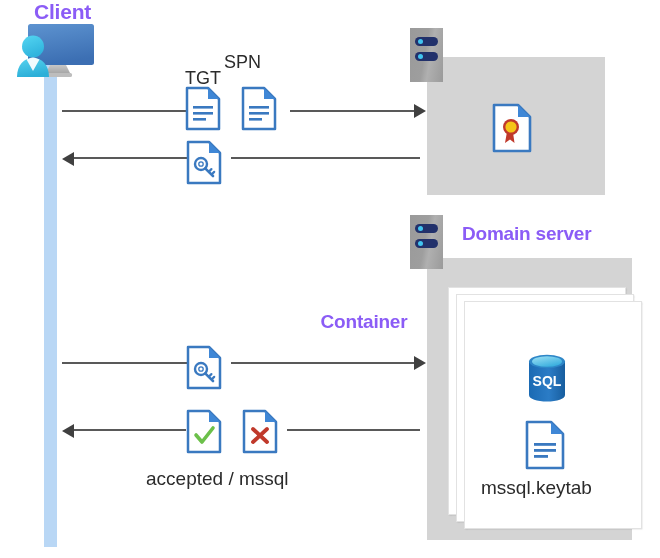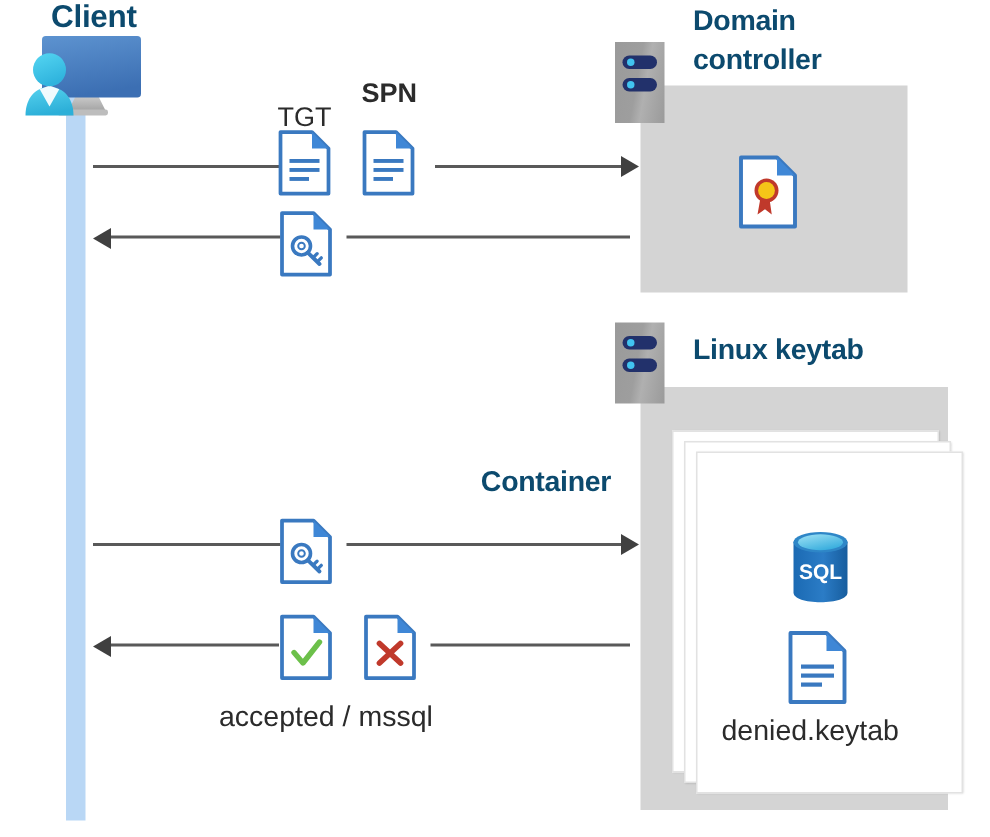--- a/index.html
+++ b/index.html
@@ -16,21 +16,21 @@
     width: 660px;
     height: 558px;
     background: #ffffff;
     overflow: hidden;
   }
   .abs { position: absolute; }
 
   
   .title-bold {
     font-weight: bold;
-    color: #0c4a6e;
+    color: #8b5cf6;
     letter-spacing: -0.2px;
   }
   #client-title {
     left: 34px; top: 0px;
     font-size: 21px;
     line-height: 24px;
   }
   #dc-title {
     left: 462px; top: 2px;
     font-size: 19px;
@@ -50,21 +50,21 @@
     line-height: 24px;
   }
   #container-title span { margin-left: 68px; margin-top: 44px; }
 
   .plain-label {
     color: #2b2b2b;
     font-size: 18px;
     font-weight: normal;
   }
   #tgt-label { left: 185px; top: 68px; }
-  #spn-label { left: 241px; top: 52px; font-weight: bold; }
+  #spn-label { left: 224px; top: 52px; }
   #accepted-denied {
     left: 146px; top: 468px;
     font-size: 19px;
   }
   #keytab-label {
     left: 481px; top: 477px;
     font-size: 19px;
   }
 
   
@@ -185,42 +185,38 @@
       <circle cx="25" cy="24.5" r="11" fill="url(#headGrad)"></circle>
     </svg>
   </div>
   <div class="abs title-bold" id="client-title">Client</div>
 
   <div class="abs gray-box" id="dc-box"></div>
   <div class="abs server-icon" id="dc-server">
     <div class="server-bar b1"></div>
     <div class="server-bar b2"></div>
   </div>
-  <div class="abs title-bold" id="dc-title">
-    <div>Domain</div>
-    <div>controller</div>
-  </div>
 
   <div class="abs" id="cert-icon">
     <svg viewBox="0 0 40 50" width="40" height="50" xmlns="http://www.w3.org/2000/svg">
       <path d="M2 2 h24 l12 12 v34 h-36 z" fill="#ffffff" stroke="#3a79c0" stroke-width="2.6" stroke-linejoin="round"></path>
       <path d="M26 2 l12 12 h-12 z" fill="#3f87d6"></path>
 
       <path d="M15.5 26 l-2.5 14 l5 -3.5 l4.5 3.5 l-2 -14 z" fill="#c0392b"></path>
       <circle cx="19" cy="24" r="8" fill="#c0392b"></circle>
       <circle cx="19" cy="24" r="5.6" fill="#f5c518"></circle>
     </svg>
   </div>
 
   <div class="abs gray-box" id="linux-box"></div>
   <div class="abs server-icon" id="linux-server">
     <div class="server-bar b1"></div>
     <div class="server-bar b2"></div>
   </div>
-  <div class="abs title-bold" id="linux-title">Linux keytab</div>
+  <div class="abs title-bold" id="linux-title">Domain server</div>
 
   <div class="abs stack-card" id="stack3"></div>
   <div class="abs stack-card" id="stack2"></div>
   <div class="abs stack-card" id="stack1"></div>
 
   <div class="abs title-bold" id="container-title">
     <span>Container</span>
   </div>
 
   <div class="abs" id="sql-icon">
@@ -245,21 +241,21 @@
 
   <div class="abs" id="keytab-icon">
     <svg viewBox="0 0 40 50" width="40" height="50" xmlns="http://www.w3.org/2000/svg">
       <path d="M2 2 h24 l12 12 v34 h-36 z" fill="#ffffff" stroke="#3a79c0" stroke-width="2.6" stroke-linejoin="round"></path>
       <path d="M26 2 l12 12 h-12 z" fill="#3f87d6"></path>
       <rect x="9" y="23" width="22" height="2.8" fill="#3a79c0"></rect>
       <rect x="9" y="29" width="22" height="2.8" fill="#3a79c0"></rect>
       <rect x="9" y="35" width="14" height="2.8" fill="#3a79c0"></rect>
     </svg>
   </div>
-  <div class="abs plain-label" id="keytab-label">denied.keytab</div>
+  <div class="abs plain-label" id="keytab-label">mssql.keytab</div>
 
   <div class="abs plain-label" id="tgt-label">TGT</div>
   <div class="abs plain-label" id="spn-label">SPN</div>
 
   <div class="abs arrow-line" style="left:62px; top:110px; width:125px;"></div>
   <div class="abs arrow-line" style="left:290px; top:110px; width:125px;"></div>
   <div class="abs arrowhead right" style="left:414px; top:104px;"></div>
 
   <div class="doc" style="left:185px; top:86px;">
     <svg viewBox="0 0 36 45" xmlns="http://www.w3.org/2000/svg">

